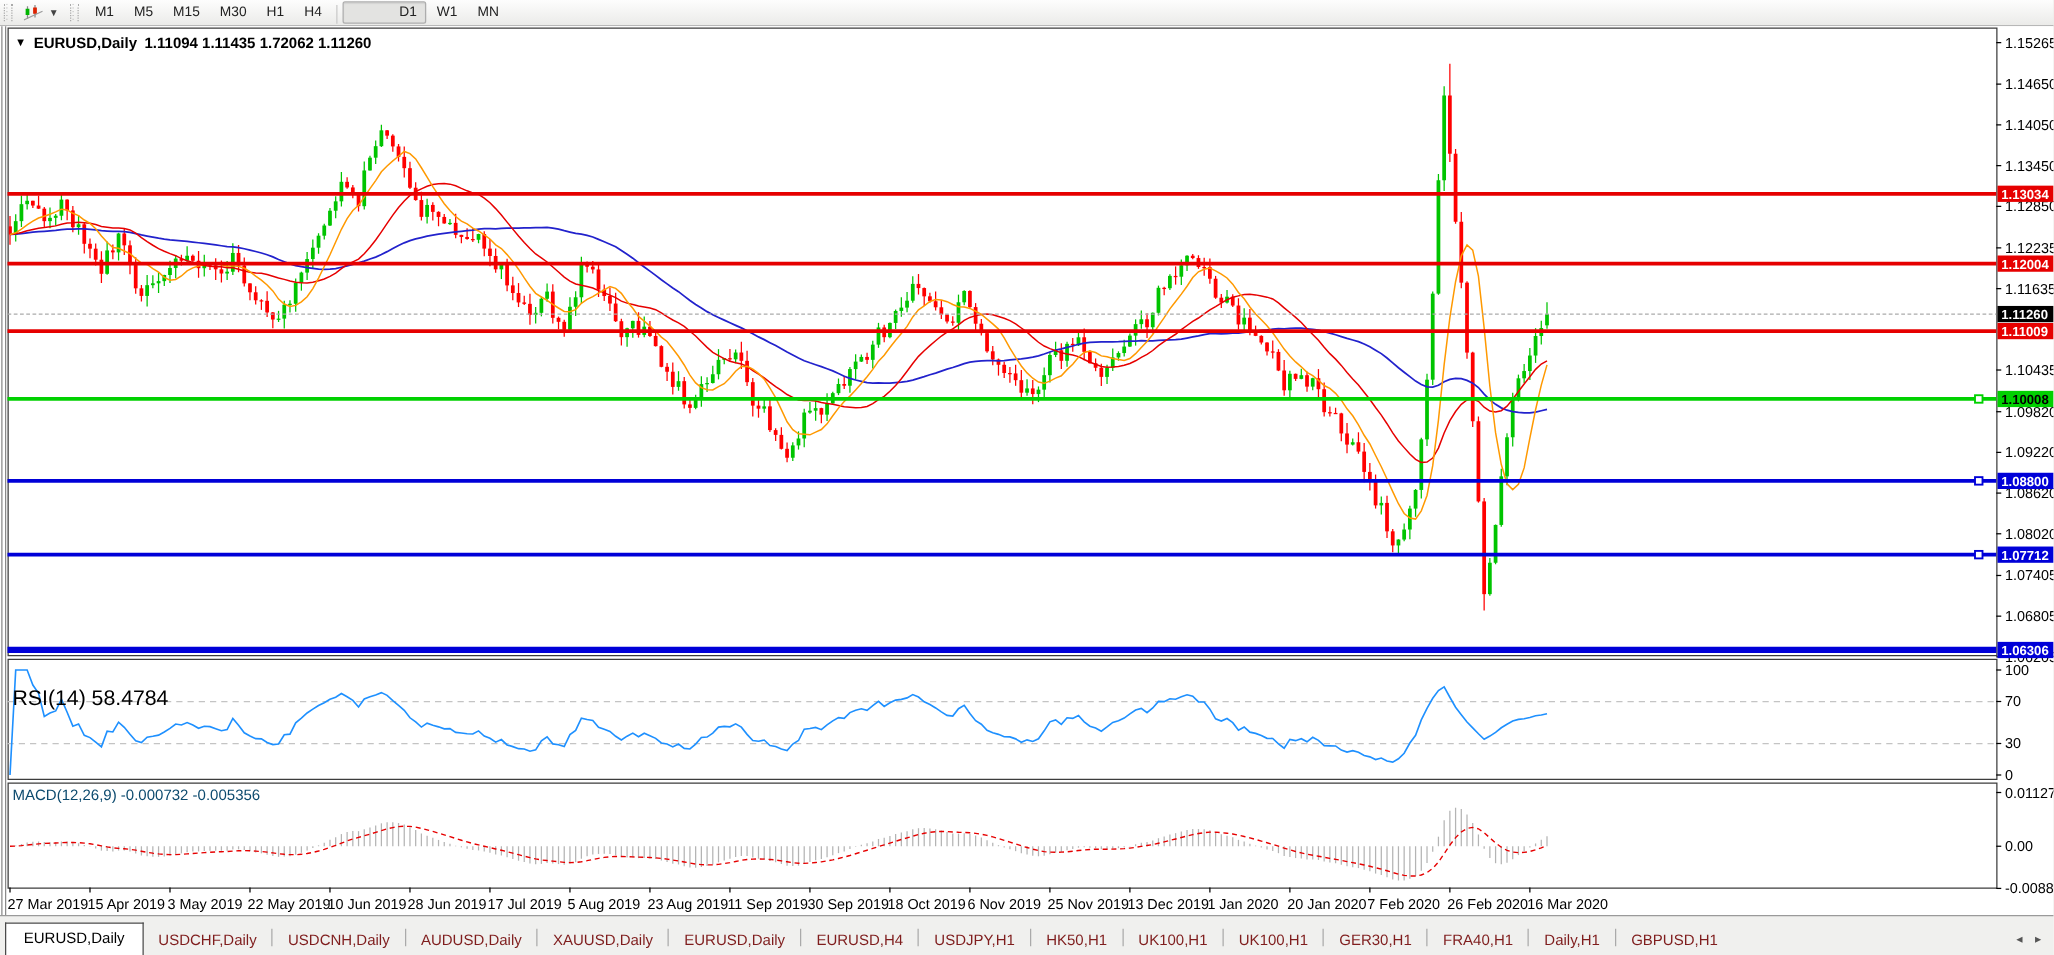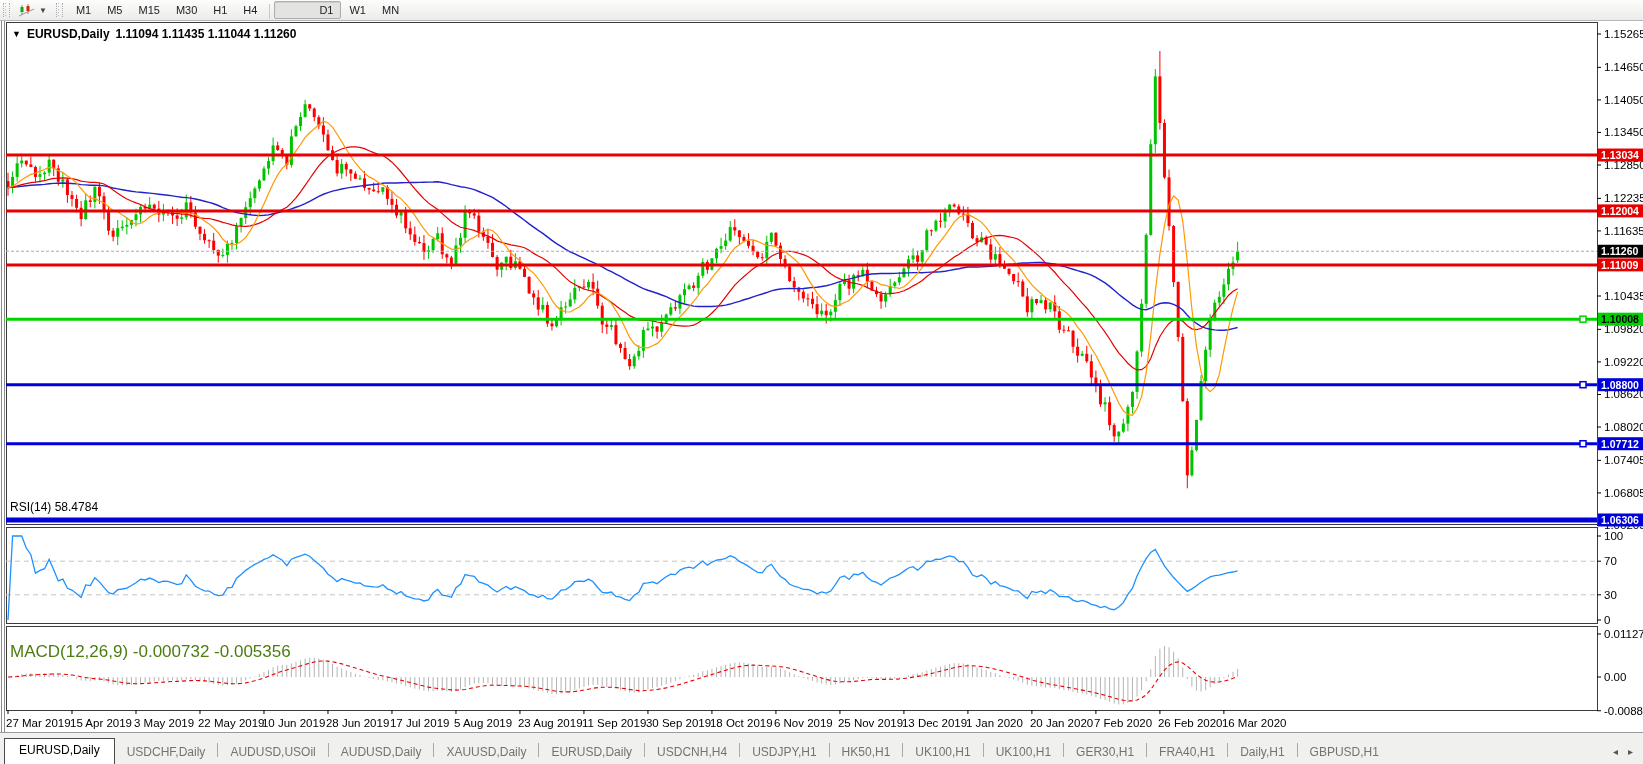--- a/index.html
+++ b/index.html
@@ -18,26 +18,26 @@
   .tfbtn.active{background:#e3e3e1;border:1px solid #adadad;box-shadow:inset 0 1px 1px #cfcfcf;padding-left:44px;}
   #tool-icon{display:flex;align-items:center;margin-left:4px;}
   #tool-caret{font-size:8px;color:#444;margin:0 4px 0 2px;}
   
   #chartwin{position:absolute;left:0;top:21px;width:1643px;height:743px;background:#fff;}
   #frameL1{position:absolute;left:1px;top:0;width:1px;height:711px;background:#8a8a8a;}
   #frameL2{position:absolute;left:4px;top:0;width:1px;height:711px;background:#8a8a8a;}
   #chartsvg{position:absolute;left:0;top:0;}
   #title{position:absolute;left:12px;top:6px;font-size:12px;font-weight:bold;color:#000;display:flex;gap:6px;align-items:center;}
   #title .caret{font-size:9px;}
-  #rsilabel{position:absolute;left:10px;top:479px;font-size:12px;color:#000;}
-  #macdlabel{position:absolute;left:10px;top:621px;font-size:17px;color:#4d7c0f;}
+  #rsilabel{position:absolute;left:10px;top:528px;font-size:17px;color:#000;}
+  #macdlabel{position:absolute;left:10px;top:608px;font-size:12px;color:#0c4a6e;}
   
   #tabbar{position:absolute;left:0;top:711px;width:1643px;height:32px;background:#f0f0ee;
           border-top:1px solid #9a9a9a;display:flex;align-items:flex-end;}
-  .tab{font-size:12px;color:#737373;padding:4px 12px 6px 12px;white-space:nowrap;cursor:default;}
+  .tab{font-size:12px;color:#7f1d1d;padding:4px 12px 6px 12px;white-space:nowrap;cursor:default;}
   .tab.active{background:#fff;border:1px solid #4a4a4a;border-bottom:none;color:#000;
               padding:4px 14px 8px 14px;margin-left:4px;}
   .tabsep{width:1px;height:14px;background:#aaa;margin-bottom:8px;}
   #tabarrows{margin-left:auto;margin-bottom:8px;margin-right:10px;display:flex;gap:10px;
              font-size:10px;color:#555;}
   text{font-family:"Liberation Sans",sans-serif;}
 </style>
 </head>
 <body>
 
@@ -1021,38 +1021,38 @@
           <text x="1601" y="426.72759099999934" font-size="10.5" font-weight="bold" fill="#fff">1.07712</text>
           <rect x="1598" y="492.4988730000003" width="45" height="13" fill="#0000d8"></rect>
           <text x="1601" y="502.9988730000003" font-size="10.5" font-weight="bold" fill="#fff">1.06306</text>
           <rect x="1598" y="223.75923499999956" width="45" height="13" fill="#000000"></rect>
           <text x="1601" y="234.25923499999956" font-size="10.5" font-weight="bold" fill="#fff">1.11260</text>
         </g>
       </svg>
     <div id="title">
       <span class="caret">▼</span>
       <span>EURUSD,Daily</span>
-      <span>1.11094 1.11435 1.11044 1.11260</span>
+      <span>1.11094 1.11435 1.72062 1.11260</span>
     </div>
     <div id="rsilabel">RSI(14) 58.4784</div>
     <div id="macdlabel">MACD(12,26,9) -0.000732 -0.005356</div>
 
     <div id="tabbar">
         <div class="tab active">EURUSD,Daily</div>
         <div class="tab">USDCHF,Daily</div>
         <div class="tabsep"></div>
-        <div class="tab">AUDUSD,USOil</div>
+        <div class="tab">USDCNH,Daily</div>
         <div class="tabsep"></div>
         <div class="tab">AUDUSD,Daily</div>
         <div class="tabsep"></div>
         <div class="tab">XAUUSD,Daily</div>
         <div class="tabsep"></div>
         <div class="tab">EURUSD,Daily</div>
         <div class="tabsep"></div>
-        <div class="tab">USDCNH,H4</div>
+        <div class="tab">EURUSD,H4</div>
         <div class="tabsep"></div>
         <div class="tab">USDJPY,H1</div>
         <div class="tabsep"></div>
         <div class="tab">HK50,H1</div>
         <div class="tabsep"></div>
         <div class="tab">UK100,H1</div>
         <div class="tabsep"></div>
         <div class="tab">UK100,H1</div>
         <div class="tabsep"></div>
         <div class="tab">GER30,H1</div>

